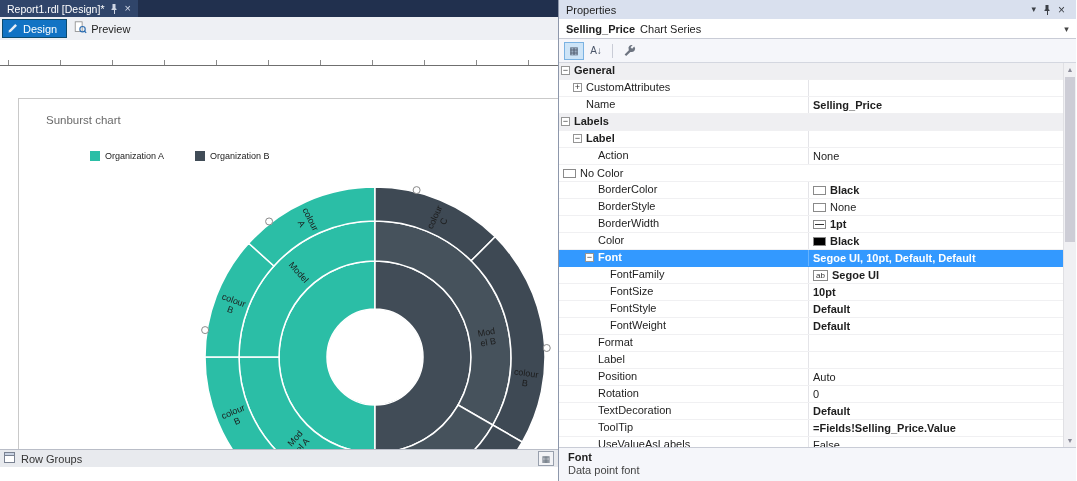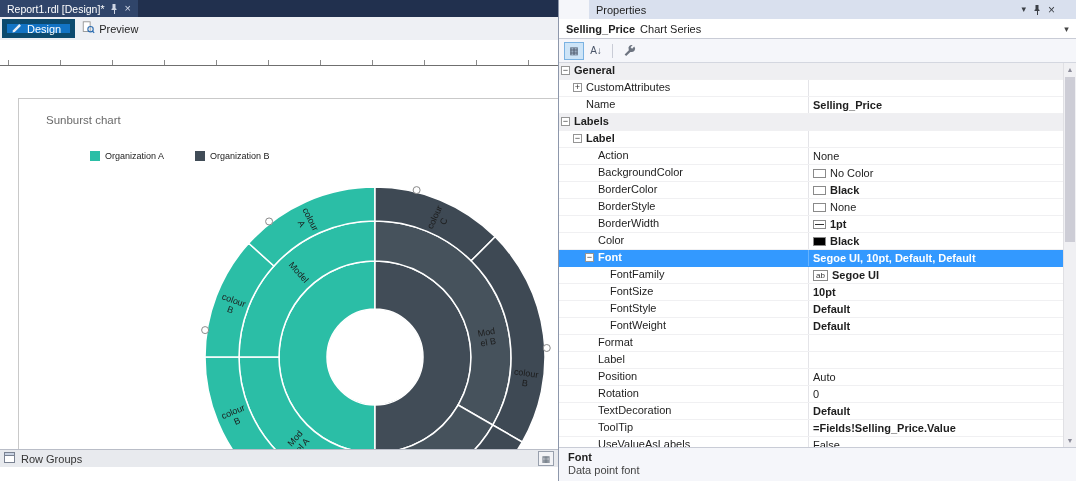--- a/index.html
+++ b/index.html
@@ -8,21 +8,21 @@
   .app { display:flex; width:1077px; height:481px; }
 
   
   .editor-pane { width:559px; position:relative; background:#fff; border-right:1px solid #8d97ab; }
   .tab-strip { height:17px; background:#21304e; display:flex; }
   .doc-tab { background:#30456a; color:#fff; font-size:10.5px; display:flex; align-items:center;
     padding:0 7px; gap:6px; white-space:nowrap; }
   .tab-pin svg { display:block; }
   .tab-close { color:#d5dcea; font-size:11px; line-height:11px; cursor:default; }
   .designer-toolbar { height:23px; background:#eef0f4; display:flex; align-items:center; padding-left:2px; gap:3px; }
-  .btn-design { background:#1273c4; border:5px solid #0c4a6e; color:#fff; height:19px;
+  .btn-design { background:#1273c4; border:1px solid #0c4a6e; color:#fff; height:19px;
     display:flex; align-items:center; gap:4px; padding:0 9px 0 4px; }
   .btn-preview { color:#1e1e1e; height:19px; display:flex; align-items:center; gap:4px; padding:0 9px 0 4px; }
   .ruler { height:26px; position:relative; background:#fff; border-bottom:1px solid #6f6f6f; }
   .ruler::after { content:""; position:absolute; left:8px; right:0; bottom:0; height:5px;
     background:repeating-linear-gradient(to right,#8a8a8a 0 1px,transparent 1px 52px); }
   .design-surface { position:absolute; top:76px; left:0; right:0; height:383px; overflow:hidden; background:#fff; }
   .page { position:absolute; left:18px; top:22px; right:0; bottom:0;
     border-left:1px solid #c9c9c9; border-top:1px solid #c9c9c9; background:#fff; }
   .chart-title { position:absolute; left:27px; top:15px; font-size:11.5px; color:#6a6a6a; }
   .legend { position:absolute; left:27px; top:52px; display:flex; gap:31px;margin-left:44px; }
@@ -30,21 +30,21 @@
   .legend-swatch { width:10px; height:10px; display:inline-block; }
   #sunburst { position:absolute; left:0; top:0; }
   .row-groups { position:absolute; left:0; right:0; top:449px; height:18px; background:#e8eaee;
     border-top:1px solid #b9bdc7; display:flex; align-items:center; padding:0 4px; gap:6px; color:#333; }
   .rg-right-icon { margin-left:auto; width:16px; height:15px; border:1px solid #98a0ad; background:#f2f3f6;
     display:flex; align-items:center; justify-content:center; font-size:9px; color:#5c6773; }
   .editor-bottom { position:absolute; top:467px; left:0; right:0; bottom:0; background:#fff; }
 
   
   .props-pane { width:517px; position:relative; background:#f5f6fa; }
-  .props-header { height:19px; background:#d9e0ee; display:flex; align-items:center; padding:0 21px 0 7px;margin-left:30px; }
+  .props-header { height:19px; background:#d9e0ee; display:flex; align-items:center; padding:0 11px 0 7px; }
   .props-header .spacer { margin-left:auto; }
   .hicon { color:#3b3f46; font-size:9px; line-height:9px; margin-left:7px; display:flex; align-items:center; }
   .hicon.close { font-size:12px; line-height:12px; }
   .object-combo { height:20px; background:#fff; border-bottom:1px solid #c9ccd6; display:flex;
     align-items:center; padding-left:7px; position:relative; }
   .object-combo b { font-weight:bold; }
   .object-type { margin-left:5px; }
   .combo-arrow { position:absolute; right:2px; top:0; bottom:0; width:15px; display:flex;
     align-items:center; justify-content:center; color:#444; font-size:9px; }
   .props-toolbar { height:24px; display:flex; align-items:center; padding-left:5px; gap:2px;
@@ -249,21 +249,20 @@
             <span class="pvalue"></span>
           </div>
         </div>
         <div class="prow kind-prop">
           <div class="pname"><span class="plabel" style="padding-left: 39px;">Action</span></div>
           <div class="pvalcell">
             <span class="pvalue">None</span>
           </div>
         </div>
         <div class="prow kind-prop">
-          <div class="pname"><span class="plabel" style="padding-left: 39px;">BackgroundColor</span></div>
           <div class="pvalcell">
             <span class="swatch white"></span>
             <span class="pvalue">No Color</span>
           </div>
         </div>
         <div class="prow kind-prop">
           <div class="pname"><span class="plabel" style="padding-left: 39px;">BorderColor</span></div>
           <div class="pvalcell">
             <span class="swatch white"></span>
             <span class="pvalue bold">Black</span>

